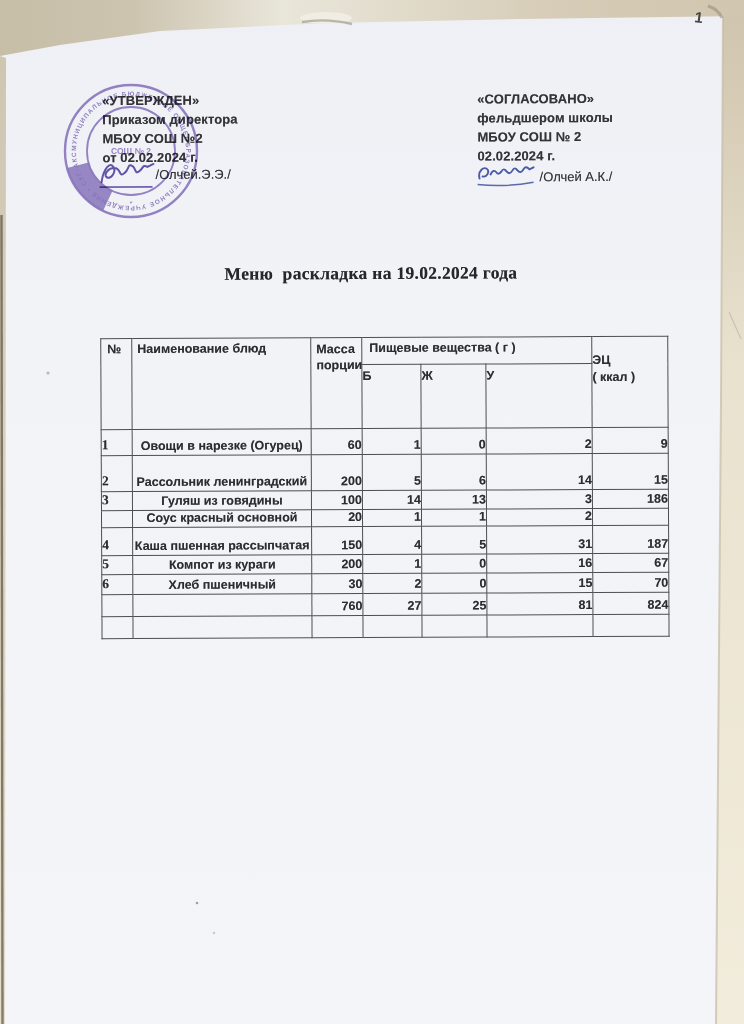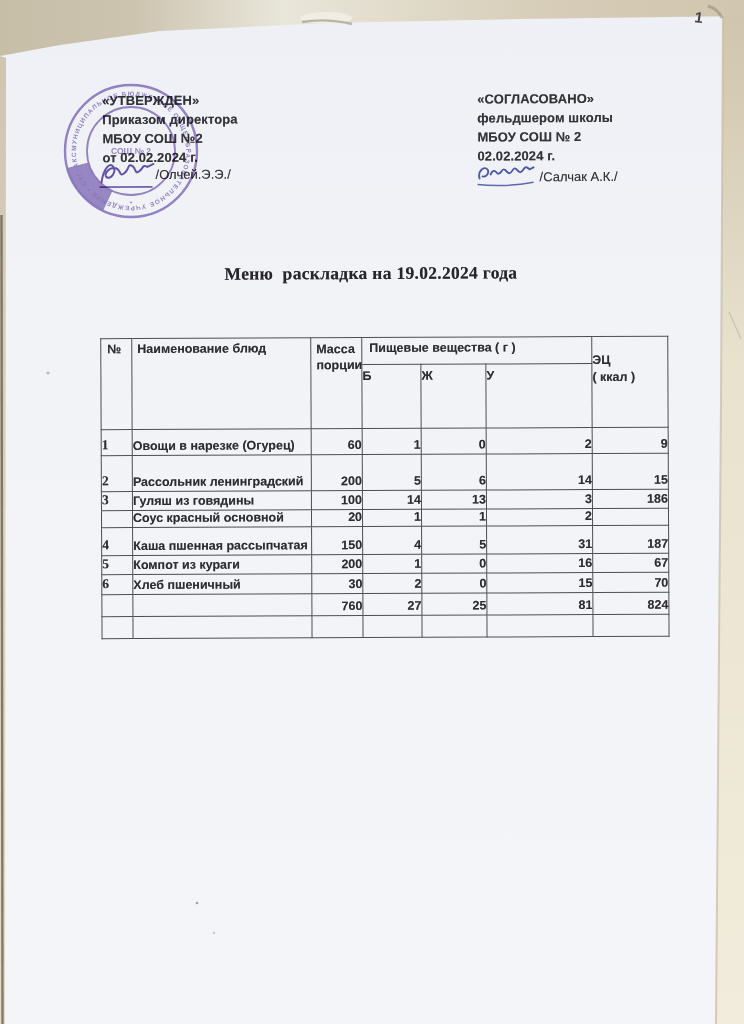--- a/index.html
+++ b/index.html
@@ -49,21 +49,21 @@
   th.h-dish { padding:3px 0 8px 5px; }
   th.h-mass { padding:3px 8px 0 5px; line-height:16px; }
   th.h-nutr { padding:3px 0 0 7px; }
   th.h-buv  { text-align:center; padding-top:4px; }
   th.h-ec   { text-align:center; padding-top:15px; line-height:17px;margin-left:11px; }
   table.menu td { vertical-align:bottom; padding:0 0 2px 0; }
   td.num-cell {
     font-family:"Liberation Serif",serif; font-size:13.5px;
     vertical-align:top; padding:1px 0 0 6px;
   }
-  td.dish-cell { text-align:left; padding-left:4px; }
+  td.dish-cell { text-align:center; padding-left:4px; }
   td.val { text-align:right; padding-right:9px; }
   td.val-ec { text-align:right; padding-right:12px; }
   thead tr:nth-child(1) { height:27px; }
   thead tr:nth-child(2) { height:64px; }
   tbody.data tr:nth-child(1) { height:26px; }
   tbody.data tr:nth-child(2) { height:36px; }
   tbody.data tr:nth-child(3) { height:18px; }
   tbody.data tr:nth-child(4) { height:17px; }
   tbody.data tr:nth-child(5) { height:28px; }
   tbody.data tr:nth-child(6) { height:17px; }
@@ -148,21 +148,21 @@
     <div class="approval right">
       <div>«СОГЛАСОВАНО»</div>
       <div>фельдшером школы</div>
       <div>МБОУ СОШ № 2</div>
       <div>02.02.2024 г.</div>
     </div>
     <svg class="sig-svg right" viewBox="0 0 62 32">
       <path d="M4,19 C2,11 9,6 12,10 C14,13 11,18 7,17 M15,15 Q18,9 21,13 Q23,16 26,12 Q28,8 31,12 Q34,16 37,11 Q39,7 42,11 Q45,15 48,10 Q50,6 54,10 L58,8" fill="none" stroke="#4a5aa5" stroke-width="1.9" stroke-linecap="round"></path>
       <path d="M2,25 Q30,28 58,23" fill="none" stroke="#4a5aa5" stroke-width="1.6" opacity=".9"></path>
     </svg>
-    <div class="sig-name right">/Салчак А.К./</div>
+    <div class="sig-name right">/Олчей А.К./</div>
 
     <div class="doc-title">Меню  раскладка на 19.02.2024 года</div>
 
     <table class="menu">
       <colgroup>
         <col style="width:31px">
           <col style="width:179px">
           <col style="width:51px">
         <col style="width:59px">
           <col style="width:65px">

